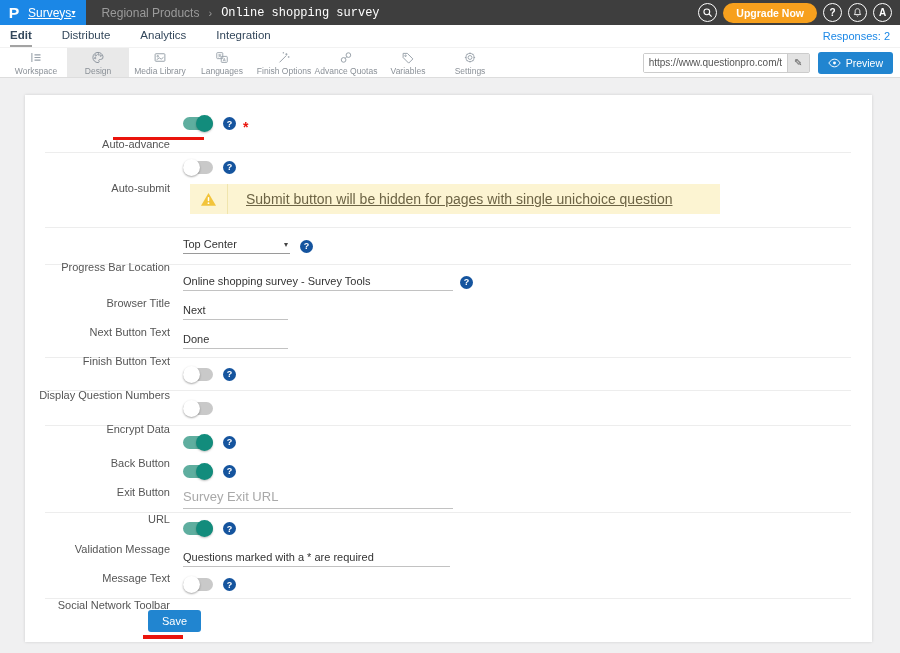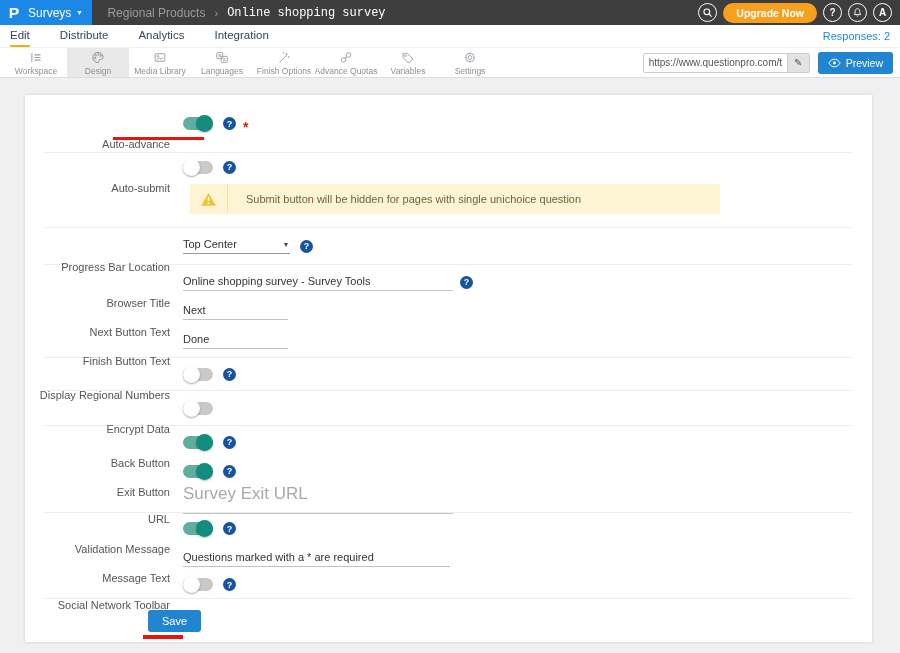--- a/index.html
+++ b/index.html
@@ -3,34 +3,34 @@
 <meta charset="utf-8">
 <style>
   * { margin:0; padding:0; box-sizing:border-box; }
   html,body { width:900px; height:653px; }
   body { font-family:"Liberation Sans", sans-serif; background:#f0f0f1; position:relative; overflow:hidden; }
 
   
   .topbar { height:25px; background:#3e3e3e; display:flex; align-items:center; color:#fff; }
   .brand { background:#1b87e6; height:25px; display:flex; align-items:center; padding:0 11px 0 9px; gap:9px; }
   .brand .logo { font-weight:bold; font-size:15px; transform:scaleX(1.05); }
-  .brand .product { font-size:12px; display:flex; align-items:center; gap:6px; cursor:pointer; }
+  .brand .product { font-size:12px; display:flex; align-items:center; cursor:pointer;text-decoration:underline; }
   .brand .caret { font-size:8px; }
   .crumbs { margin-left:15px; font-size:12px; display:flex; gap:9px; align-items:center; }
   .crumb-parent { color:#9b9b9b; cursor:pointer; }
   .crumb-sep { color:#9b9b9b; font-size:11px; }
   .crumb-current { color:#fff;font-family:Liberation Mono, monospace; }
   .topbar-right { margin-left:auto; display:flex; align-items:center; gap:6px; padding-right:8px; }
   .circle-btn { width:19px; height:19px; border:1px solid #fff; border-radius:50%; display:flex; align-items:center; justify-content:center; font-size:10px; font-weight:bold; color:#fff; cursor:pointer; }
   .upgrade-btn { background:#f7a01d; border:none; color:#fff; font-weight:bold; font-size:10.5px; padding:4px 13px; border-radius:10px; cursor:pointer; font-family:"Liberation Sans",sans-serif; }
 
   
   .navrow { height:22px; background:#fff; display:flex; align-items:stretch; padding:0 10px; }
   .nav-item { font-size:11.5px; color:#33475b; display:flex; align-items:center; margin-right:30px; cursor:pointer; border-bottom:2px solid transparent; }
-  .nav-item.active { font-weight:normal; border-bottom:2px solid #eab308; }
+  .nav-item.active { font-weight:bold; border-bottom:2px solid #a3a3a3; }
   .responses { margin-left:auto; font-size:11px; color:#1b87e6; display:flex; align-items:center; cursor:pointer; }
 
   
   .toolbar { height:31px; background:#fff; border-bottom:1px solid #ddd; border-top:1px solid #f2f2f2; display:flex; align-items:stretch; padding-left:5px; }
   .tool { width:62px; display:flex; flex-direction:column; align-items:center; justify-content:center; gap:1px; cursor:pointer; }
   .tool.active { background:#e9e9e9; }
   .tool svg { display:block; }
   .tool .tlabel { font-size:8.5px; color:#8b9198; white-space:nowrap; }
   .toolbar-right { margin-left:auto; display:flex; align-items:center; gap:8px; padding-right:7px; }
   .urlbox { display:flex; align-items:stretch; border:1px solid #ccc; border-radius:2px; height:20px; background:#fff; }
@@ -54,26 +54,26 @@
   .toggle { width:30px; height:13px; border-radius:7px; background:#c9c9c9; position:relative; display:inline-block; cursor:pointer; }
   .toggle .knob { position:absolute; top:-2px; left:0; width:17px; height:17px; border-radius:50%; background:#fff; box-shadow:0 1px 2px rgba(0,0,0,.35); }
   .toggle.on { background:#5fae9f; }
   .toggle.on .knob { left:13px; background:#128c7c; box-shadow:0 1px 2px rgba(0,0,0,.25); }
 
   .qicon { width:13px; height:13px; border-radius:50%; background:#15549e; color:#fff; font-size:9px; font-weight:bold; display:inline-flex; align-items:center; justify-content:center; margin-left:10px; cursor:pointer; }
 
   
   .warn { margin:3px 0 0 165px; width:530px; height:30px; background:#fcf4d2; display:flex; align-items:stretch; }
   .warn-icon { width:38px; display:flex; align-items:center; justify-content:center; border-right:1px solid #f0e5ad; }
-  .warn-text { display:flex; align-items:center; padding-left:18px; color:#6d6445; font-size:11px; }
+  .warn-text { display:flex; align-items:center; padding-left:18px; color:#6d6445; font-size:14px;text-decoration:underline; }
 
   
   input.uline { border:none; outline:none; border-bottom:1px solid #c2c2c2; font-size:11px; color:#333; background:transparent; padding:2px 0 3px 0; font-family:"Liberation Sans",sans-serif; }
   input.uline::placeholder { color:#a9a9a9; }
-  input.big-ph { font-size:17px; padding-bottom:9px; }
+  input.big-ph { font-size:13px; padding-bottom:4px; }
   .select { width:107px; border-bottom:1px solid #9a9a9a; display:flex; align-items:center; justify-content:space-between; padding:0 2px 3px 0; font-size:11px; color:#333; cursor:pointer; }
   .select .caret { font-size:8px; color:#444; }
 
   .save-btn { background:#2185d0; color:#fff; border:none; border-radius:3px; font-size:11px; padding:5px 14px; cursor:pointer; font-family:"Liberation Sans",sans-serif; }
 
   
   .ann { position:absolute; background:#ea140c; }
   .ann-asterisk { position:absolute; color:#ea140c; font-size:14px; font-weight:bold; background:none; }
 
   .w105 { width:105px; } .w267 { width:267px; } .w270 { width:270px; }
@@ -278,21 +278,21 @@
 
     <div class="row h34">
       <div class="lbl">Finish Button Text</div>
       <div class="ctrl">
         <input class="uline w105" value="Done" style="">
       </div>
     </div>
     <hr class="div">
 
     <div class="row h32">
-      <div class="lbl">Display Regional Numbers</div>
+      <div class="lbl">Display Question Numbers</div>
       <div class="ctrl">
         <span class="toggle">
             <span class="knob"></span>
           </span>
         <span class="qicon">?</span>
       </div>
     </div>
     <hr class="div">
 
     <div class="row h34">

